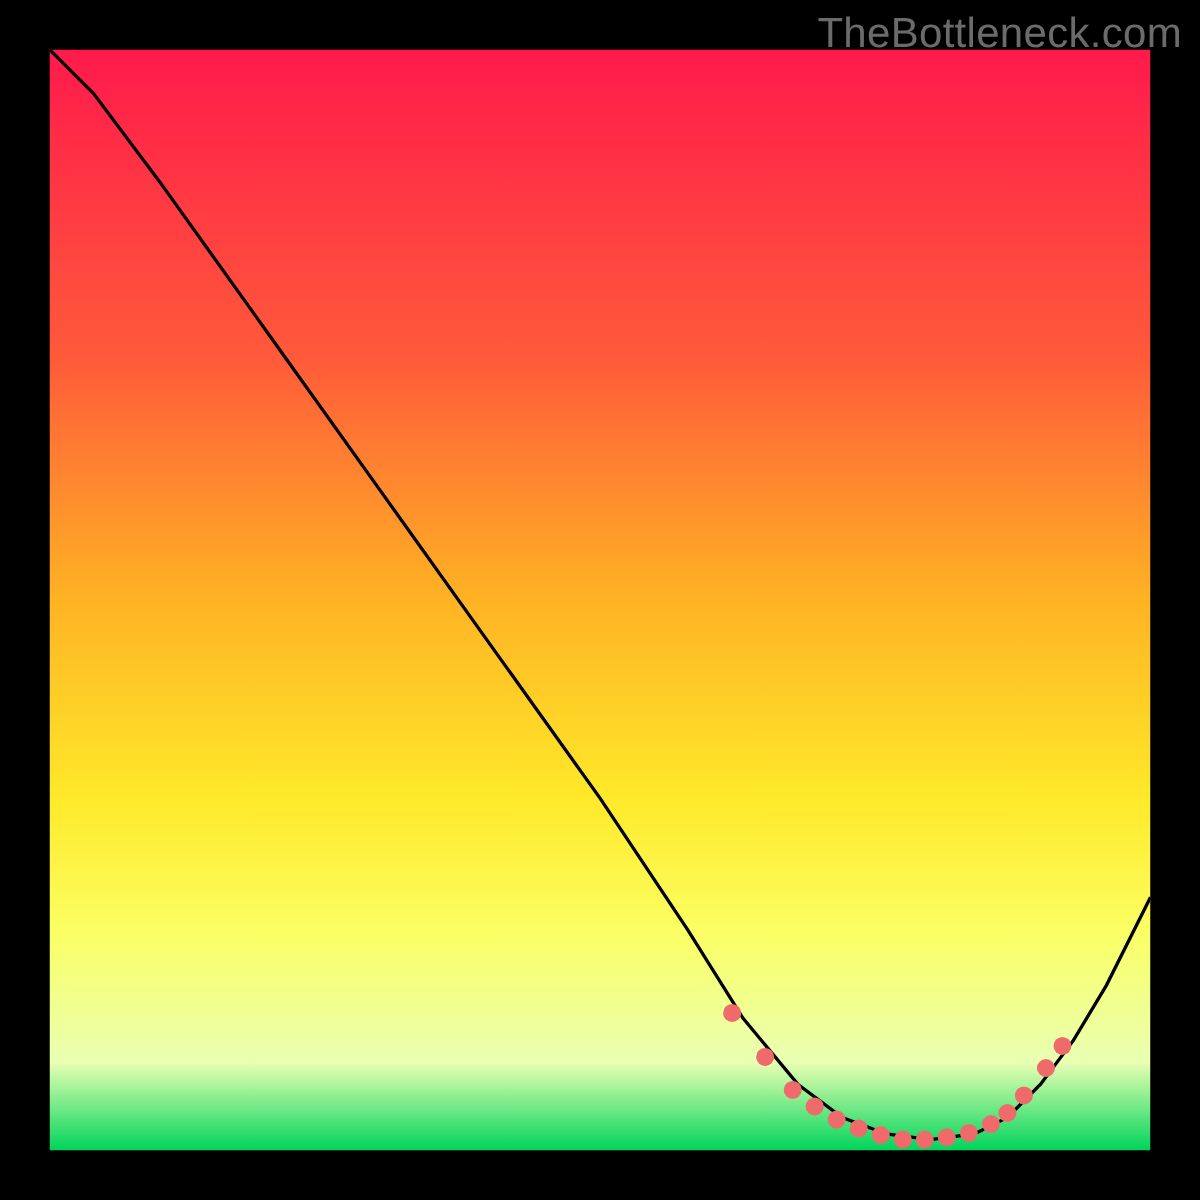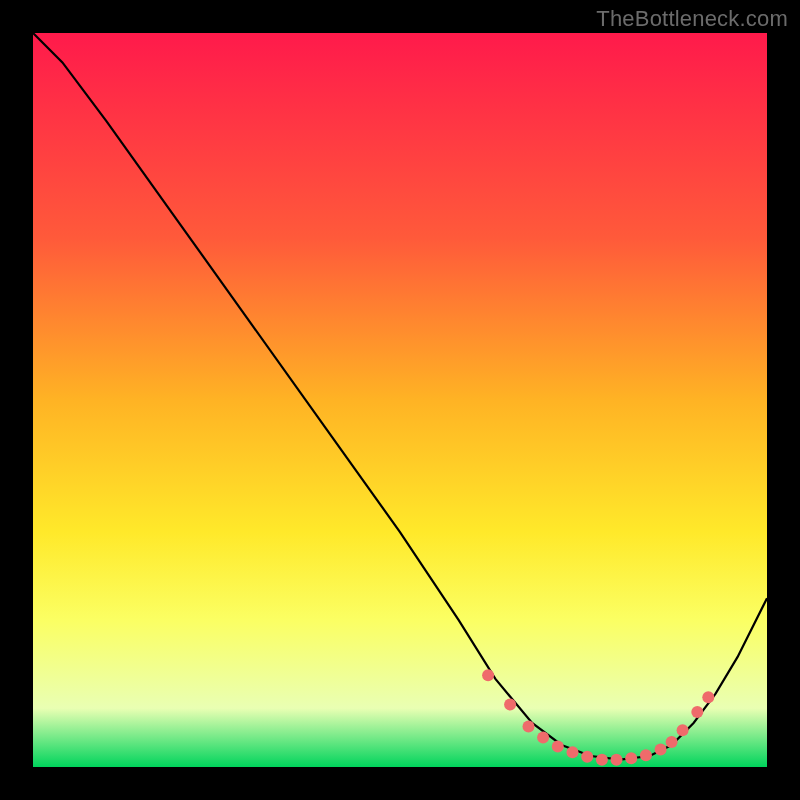--- a/index.html
+++ b/index.html
@@ -1,16 +1,16 @@
 <!DOCTYPE html>
 <html><head>
 <meta charset="utf-8">
 <style>
   body{margin:0;background:#000;width:800px;height:800px;position:relative;font-family:Arial,sans-serif}
-  .watermark{position:absolute;top:6px;right:12px;color:#6b6b6b;font-size:22px;font-weight:400;letter-spacing:.2px}
+  .watermark{position:absolute;top:6px;right:12px;color:#6b6b6b;font-size:28px;font-weight:400;letter-spacing:.2px}
   svg{display:block}
 </style>
 </head>
 <body>
 
 <div class="watermark">TheBottleneck.com</div>
 
 <svg width="800" height="800">
   <defs>
     <linearGradient id="bg-grad" x1="0" y1="0" x2="0" y2="1">

